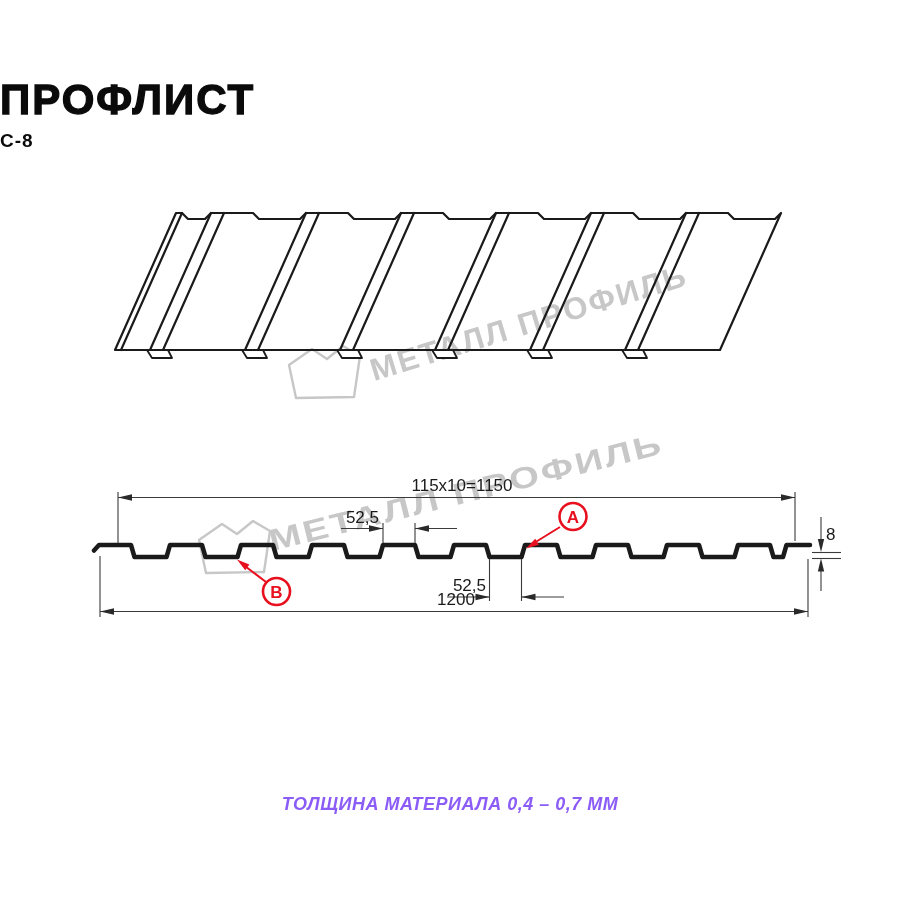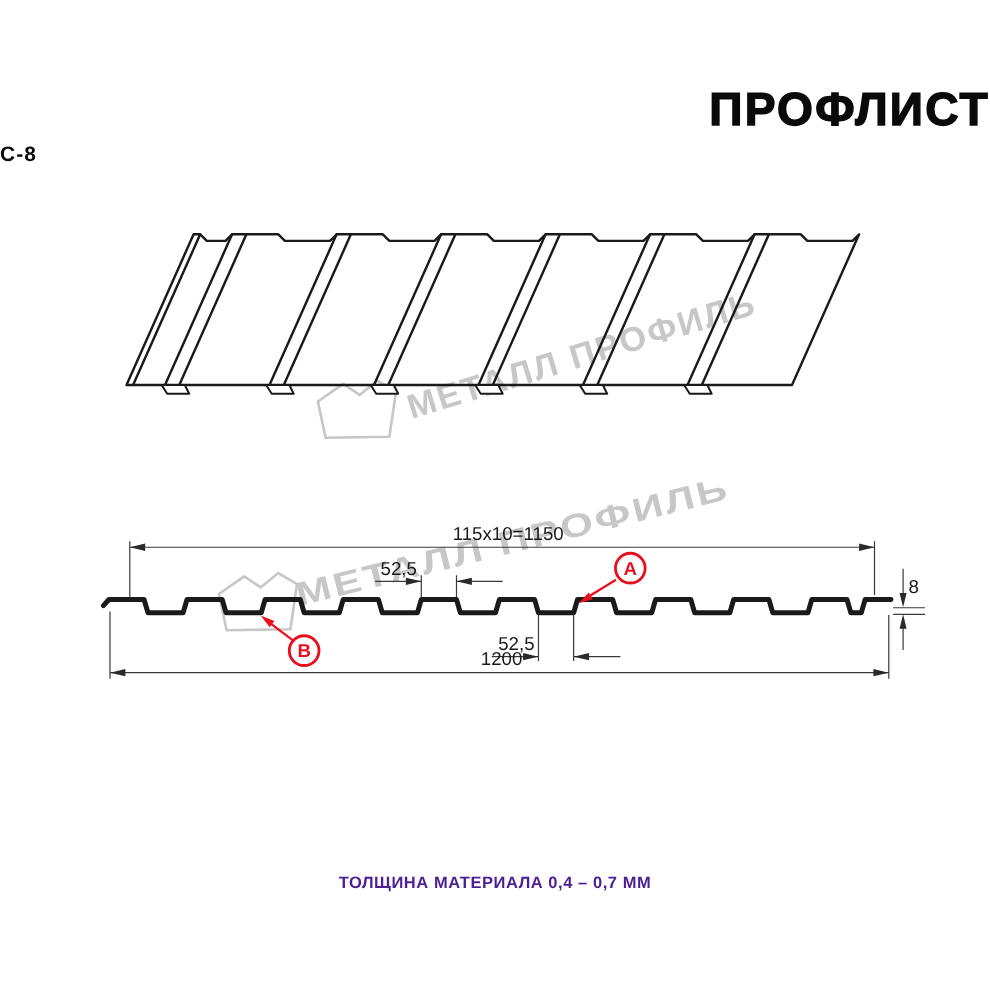--- a/index.html
+++ b/index.html
@@ -1,31 +1,31 @@
 <!DOCTYPE html>
 <html><head>
 <meta charset="utf-8">
 <style>
   html,body{margin:0;padding:0;}
   body{
     width:900px;height:900px;position:relative;background:#ffffff;overflow:hidden;
     font-family:"Liberation Sans", sans-serif;
   }
   .title{
-    position:absolute;left:0;right:0;top:76px;text-align:right;
+    position:absolute;left:0;right:0;top:76px;text-align:left;
     font-size:42px;font-weight:800;color:#0a0a0a;letter-spacing:2px;
     -webkit-text-stroke:1.3px #0a0a0a;
   }
   .subtitle{
     position:absolute;left:0;right:0;top:130px;
     font-size:19px;font-weight:700;color:#0a0a0a;letter-spacing:1px;
   }
   .footer-note{
     position:absolute;left:0;right:0;top:794px;text-align:center;
-    font-size:15px;font-weight:600;color:#4c1d95;letter-spacing:0.5px;
+    font-size:18px;font-weight:600;color:#8b5cf6;letter-spacing:0.5px;font-style:italic;
   }
   svg{position:absolute;left:0;top:0;}
   .dim-text{font-family:"Liberation Sans",sans-serif;font-size:17px;fill:#1a1a1a;}
   .wm-text{font-family:"Liberation Sans",sans-serif;font-weight:700;fill:#c7c7c7;}
   .red-label{font-family:"Liberation Sans",sans-serif;font-size:17px;font-weight:700;fill:#e8101e;}
 </style>
 </head>
 <body>
 
 <svg width="900" height="900" viewBox="0 0 900 900">

